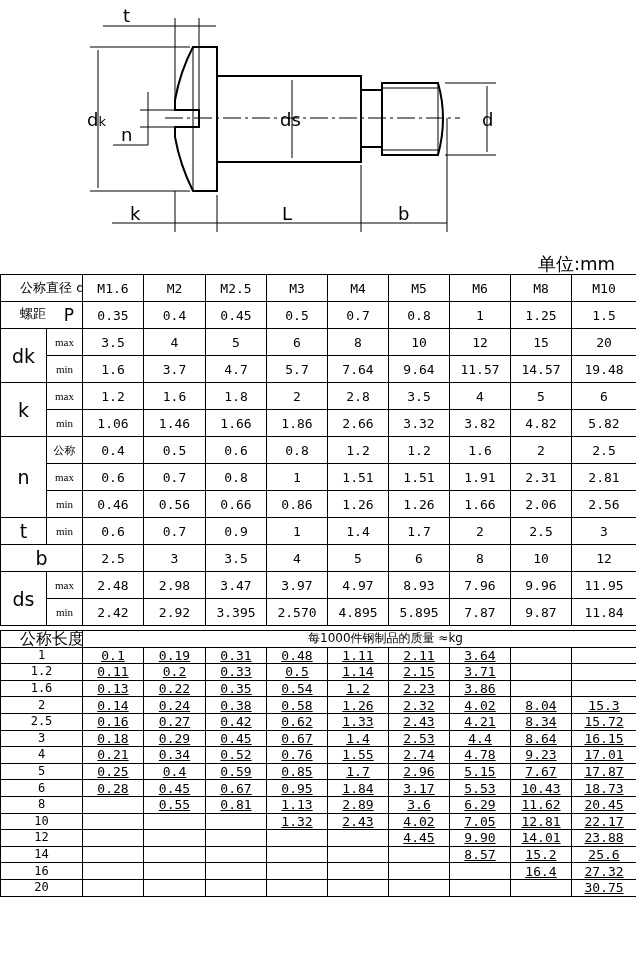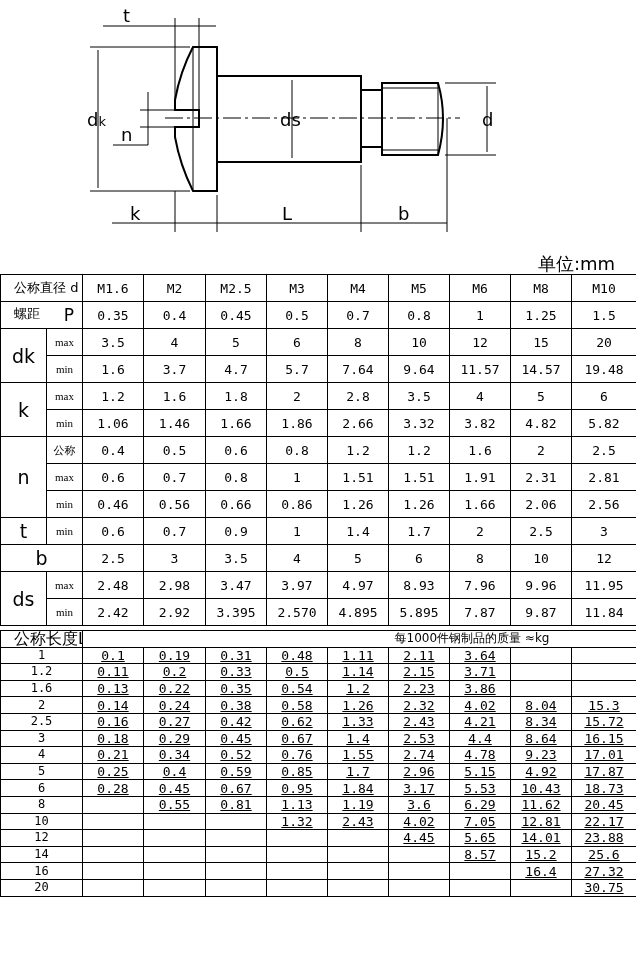--- a/index.html
+++ b/index.html
@@ -8,22 +8,22 @@
   .unit { position:absolute; left:538px; top:252px; font-size:18px; font-family:"DejaVu Sans", sans-serif; }
   table { border-collapse:collapse; position:absolute; left:0; table-layout:fixed; }
   td { border:1px solid #000; text-align:center; padding:0; font-size:13px; white-space:nowrap; overflow:hidden; }
   #dims { top:274px; width:636px; }
   #dims td { height:26px; }
   #mass { top:630px; width:636px; }
   #mass td { height:15.6px; font-size:12px; line-height:15px; }
   #mass td.val { text-decoration:underline; font-size:13px; }
   .big { font-size:19px; font-family:"DejaVu Sans", sans-serif; }
   .sub { font-size:11px;font-family:Liberation Serif, serif; }
-  .hdrlbl { font-family:"DejaVu Sans", sans-serif; font-size:13px; text-align:left; padding-left:13px; }
-  .note { text-align:center; padding-left:225px !important; font-family:"DejaVu Sans", sans-serif; }
+  .hdrlbl { font-family:"DejaVu Sans", sans-serif; font-size:13px; text-align:left; padding-left:19px; }
+  .note { text-align:left; padding-left:225px !important; font-family:"DejaVu Sans", sans-serif; }
 </style>
 </head>
 <body>
 
 <svg class="drawing" viewBox="0 0 636 245" width="636" height="245">
   <g stroke="#000" fill="none" stroke-width="1">
 
     <path d="M193,47 L217,47 L217,191 L193,191 Q180,165 175,137 L175,127 L199,127 L199,110 L175,110 L175,100 Q180,72 193,47 Z" stroke-width="2"></path>
     <line x1="193" y1="47" x2="193" y2="191"></line>
 
@@ -360,42 +360,42 @@
       </tr>
       <tr>
         <td>5</td>
         <td class="val">0.25</td>
         <td class="val">0.4</td>
         <td class="val">0.59</td>
         <td class="val">0.85</td>
         <td class="val">1.7</td>
         <td class="val">2.96</td>
         <td class="val">5.15</td>
-        <td class="val">4.92</td>
+        <td class="val">7.67</td>
         <td class="val">17.87</td>
       </tr>
       <tr>
         <td>6</td>
         <td class="val">0.28</td>
         <td class="val">0.45</td>
         <td class="val">0.67</td>
         <td class="val">0.95</td>
         <td class="val">1.84</td>
         <td class="val">3.17</td>
         <td class="val">5.53</td>
         <td class="val">10.43</td>
         <td class="val">18.73</td>
       </tr>
       <tr>
         <td>8</td>
         <td class="val"></td>
         <td class="val">0.55</td>
         <td class="val">0.81</td>
         <td class="val">1.13</td>
-        <td class="val">1.19</td>
+        <td class="val">2.89</td>
         <td class="val">3.6</td>
         <td class="val">6.29</td>
         <td class="val">11.62</td>
         <td class="val">20.45</td>
       </tr>
       <tr>
         <td>10</td>
         <td class="val"></td>
         <td class="val"></td>
         <td class="val"></td>
@@ -407,21 +407,21 @@
         <td class="val">22.17</td>
       </tr>
       <tr>
         <td>12</td>
         <td class="val"></td>
         <td class="val"></td>
         <td class="val"></td>
         <td class="val"></td>
         <td class="val"></td>
         <td class="val">4.45</td>
-        <td class="val">5.65</td>
+        <td class="val">9.90</td>
         <td class="val">14.01</td>
         <td class="val">23.88</td>
       </tr>
       <tr>
         <td>14</td>
         <td class="val"></td>
         <td class="val"></td>
         <td class="val"></td>
         <td class="val"></td>
         <td class="val"></td>

